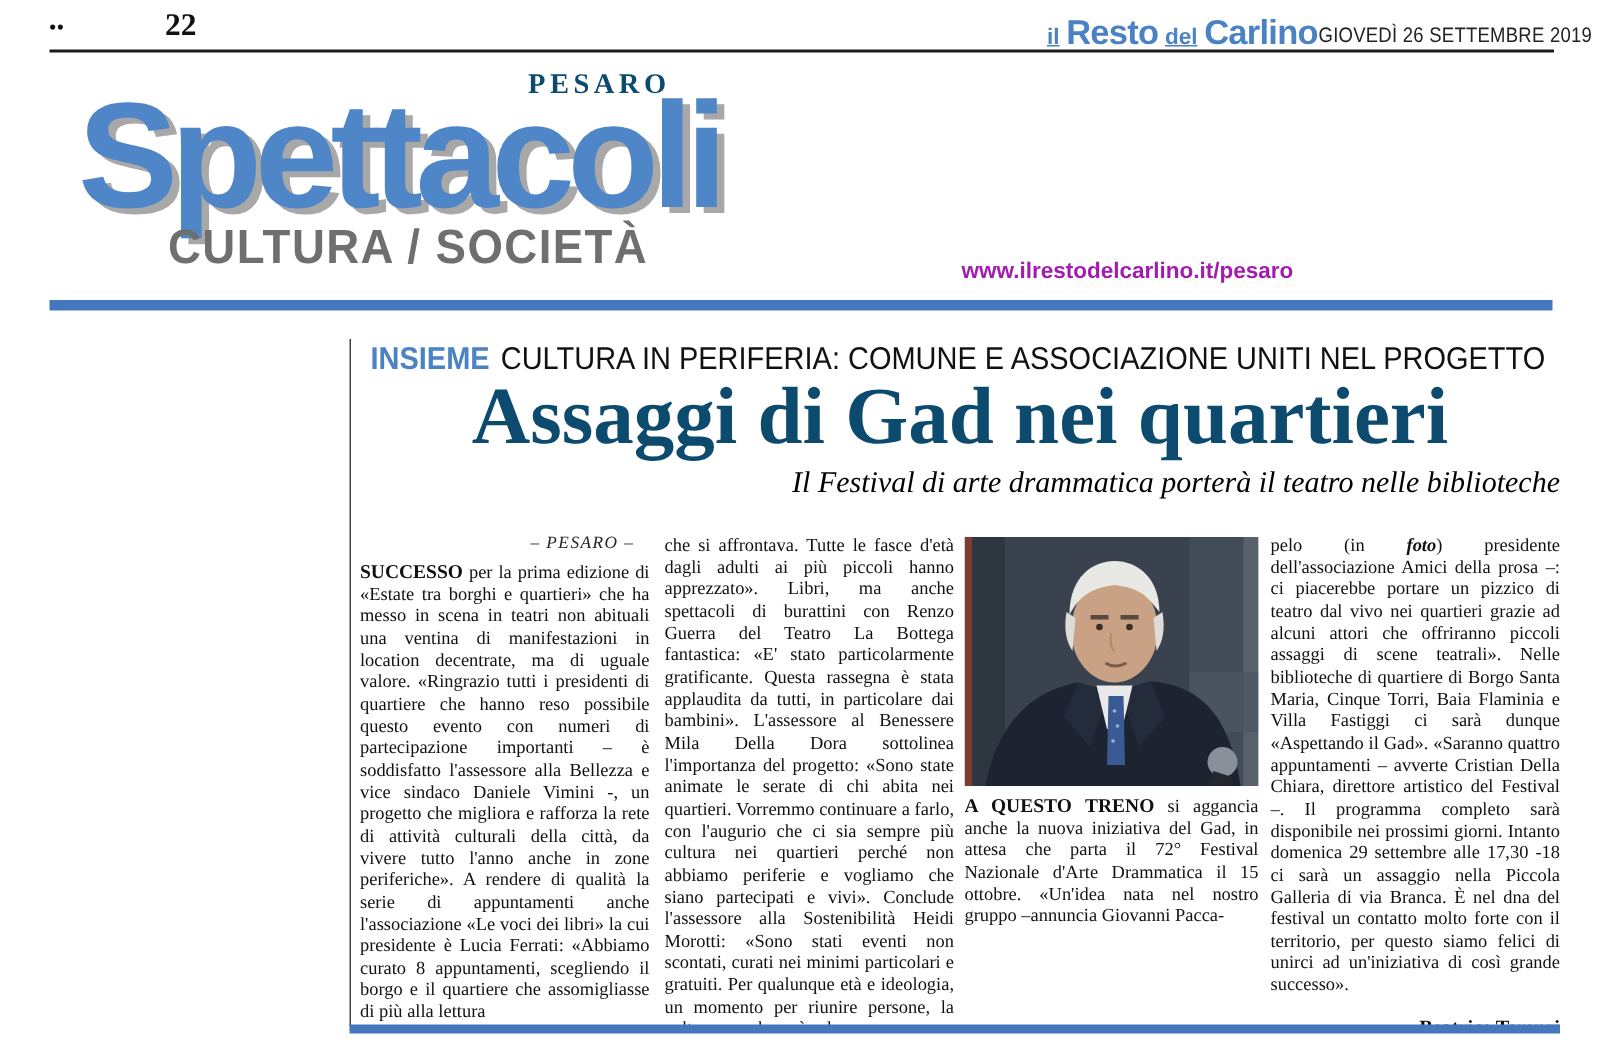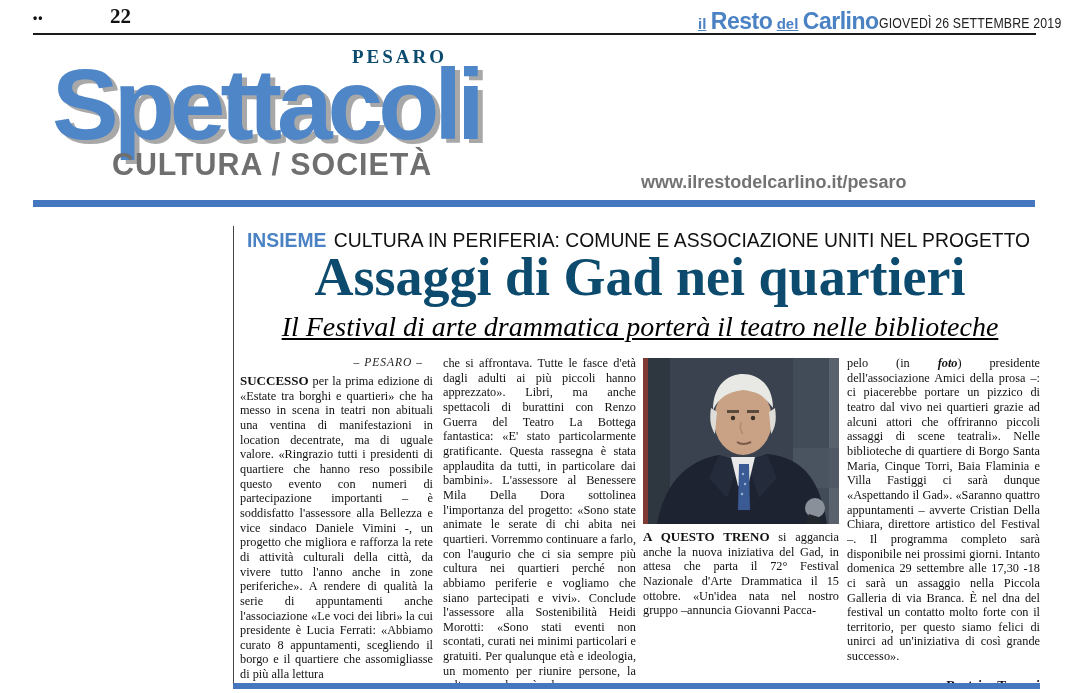--- a/index.html
+++ b/index.html
@@ -23,39 +23,39 @@
   
   .mh-pesaro{position:absolute;left:352px;top:46px;font-family:"Liberation Serif",serif;
              font-weight:bold;font-size:19px;letter-spacing:3px;color:#0c4a6e;}
   .mh-title{position:absolute;left:36px;top:36px;font-family:"Liberation Sans",sans-serif;
             font-weight:bold;font-size:100px;line-height:1.05;letter-spacing:-5px;
             color:#4f86c8;text-shadow:5px 4px 0 #a8a8a8;margin:16px;}
   .mh-sub{position:absolute;left:112px;top:146px;font-family:"Liberation Sans",sans-serif;
           font-weight:bold;font-size:32px;letter-spacing:1px;color:#6f6f6f;
           transform:scaleX(0.95);transform-origin:left center;white-space:nowrap;}
   .mh-url{position:absolute;left:641px;top:172px;font-family:"Liberation Sans",sans-serif;
-          font-weight:bold;font-size:18px;color:#737373;}
+          font-weight:bold;font-size:15px;color:#a21caf;}
   .blue-rule{position:absolute;left:33px;top:200px;width:1002px;height:7px;background:#4577be;}
 
   
   .art-vline{position:absolute;left:233px;top:226px;width:1px;height:458px;background:#444;}
   .bottom-bar{position:absolute;left:233px;top:683px;width:807px;height:6px;background:#4577be;}
 
   .kicker{position:absolute;left:247px;top:228px;width:820px;white-space:nowrap;
           font-family:"Liberation Sans",sans-serif;font-size:21px;
           transform:scaleX(0.92);transform-origin:left center;}
   .kicker .k-label{color:#4a82c4;font-weight:bold;margin-right:8px;}
   .kicker .k-text{color:#111;font-weight:500;}
 
   .headline{position:absolute;left:240px;top:249px;width:800px;text-align:center;
             font-family:"Liberation Serif",serif;font-weight:bold;font-size:54px;
             line-height:1.05;color:#0c4a6e;margin:0;white-space:nowrap;}
-  .subhead{position:absolute;left:240px;top:311px;width:800px;text-align:center;
-           font-family:"Liberation Serif",serif;font-style:italic;font-size:28px;
-           color:#000;white-space:nowrap;text-decoration:underline;}
+  .subhead{position:absolute;left:240px;top:311px;width:800px;text-align:right;
+           font-family:"Liberation Serif",serif;font-style:italic;font-size:20px;
+           color:#000;white-space:nowrap;}
 
   .dateline{position:absolute;left:240px;top:356px;width:183px;text-align:right;
             font-style:italic;font-size:11.5px;letter-spacing:1px;color:#222;}
 
   .col{position:absolute;width:193px;font-size:12.3px;line-height:14.65px;
        text-align:justify;color:#111;}
   .col p{margin:0 0 14px 0;}
   .col .lead{font-weight:bold;font-size:13px;}
   .col1{left:240px;top:374px;height:310px;overflow:hidden;}
   .col2{left:443px;top:356px;height:328px;overflow:hidden;}

